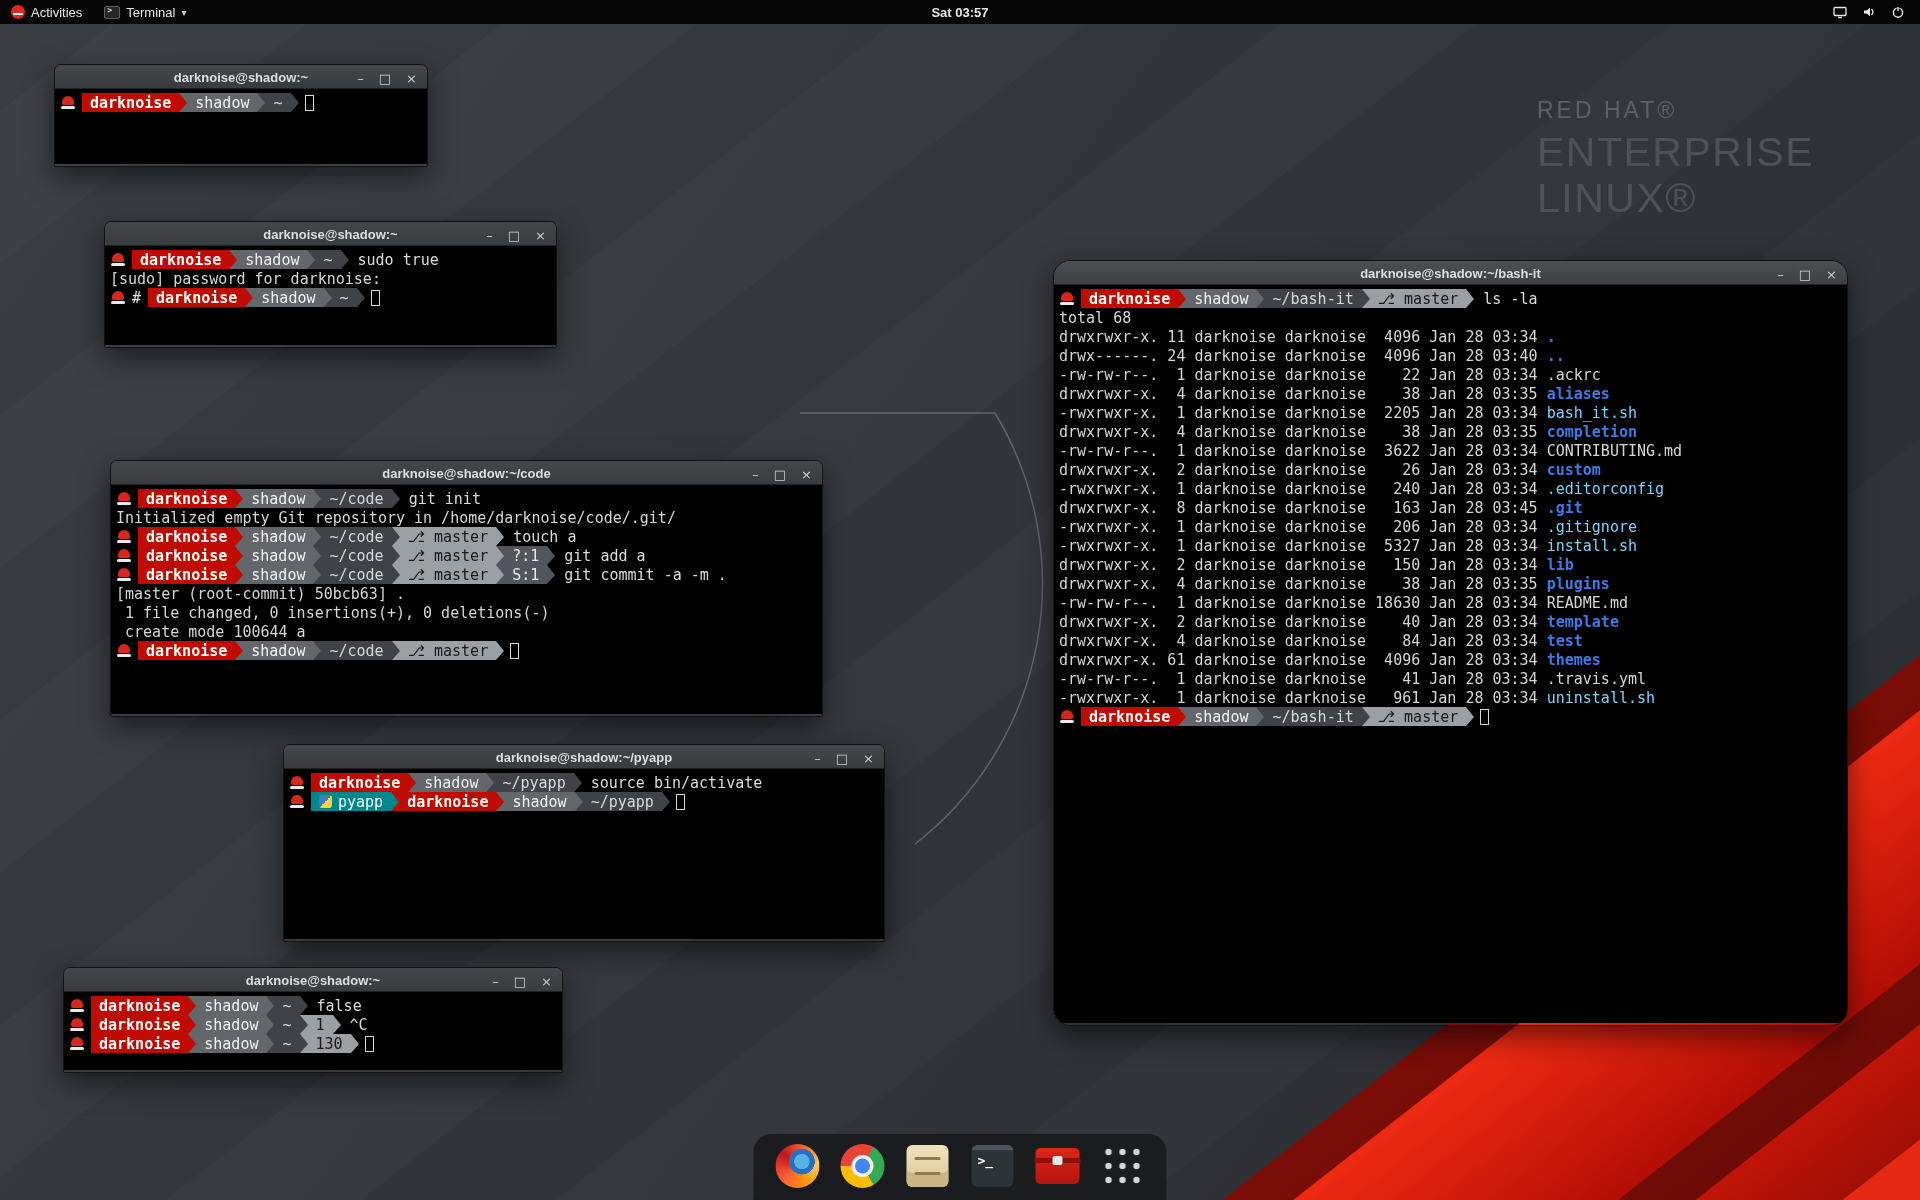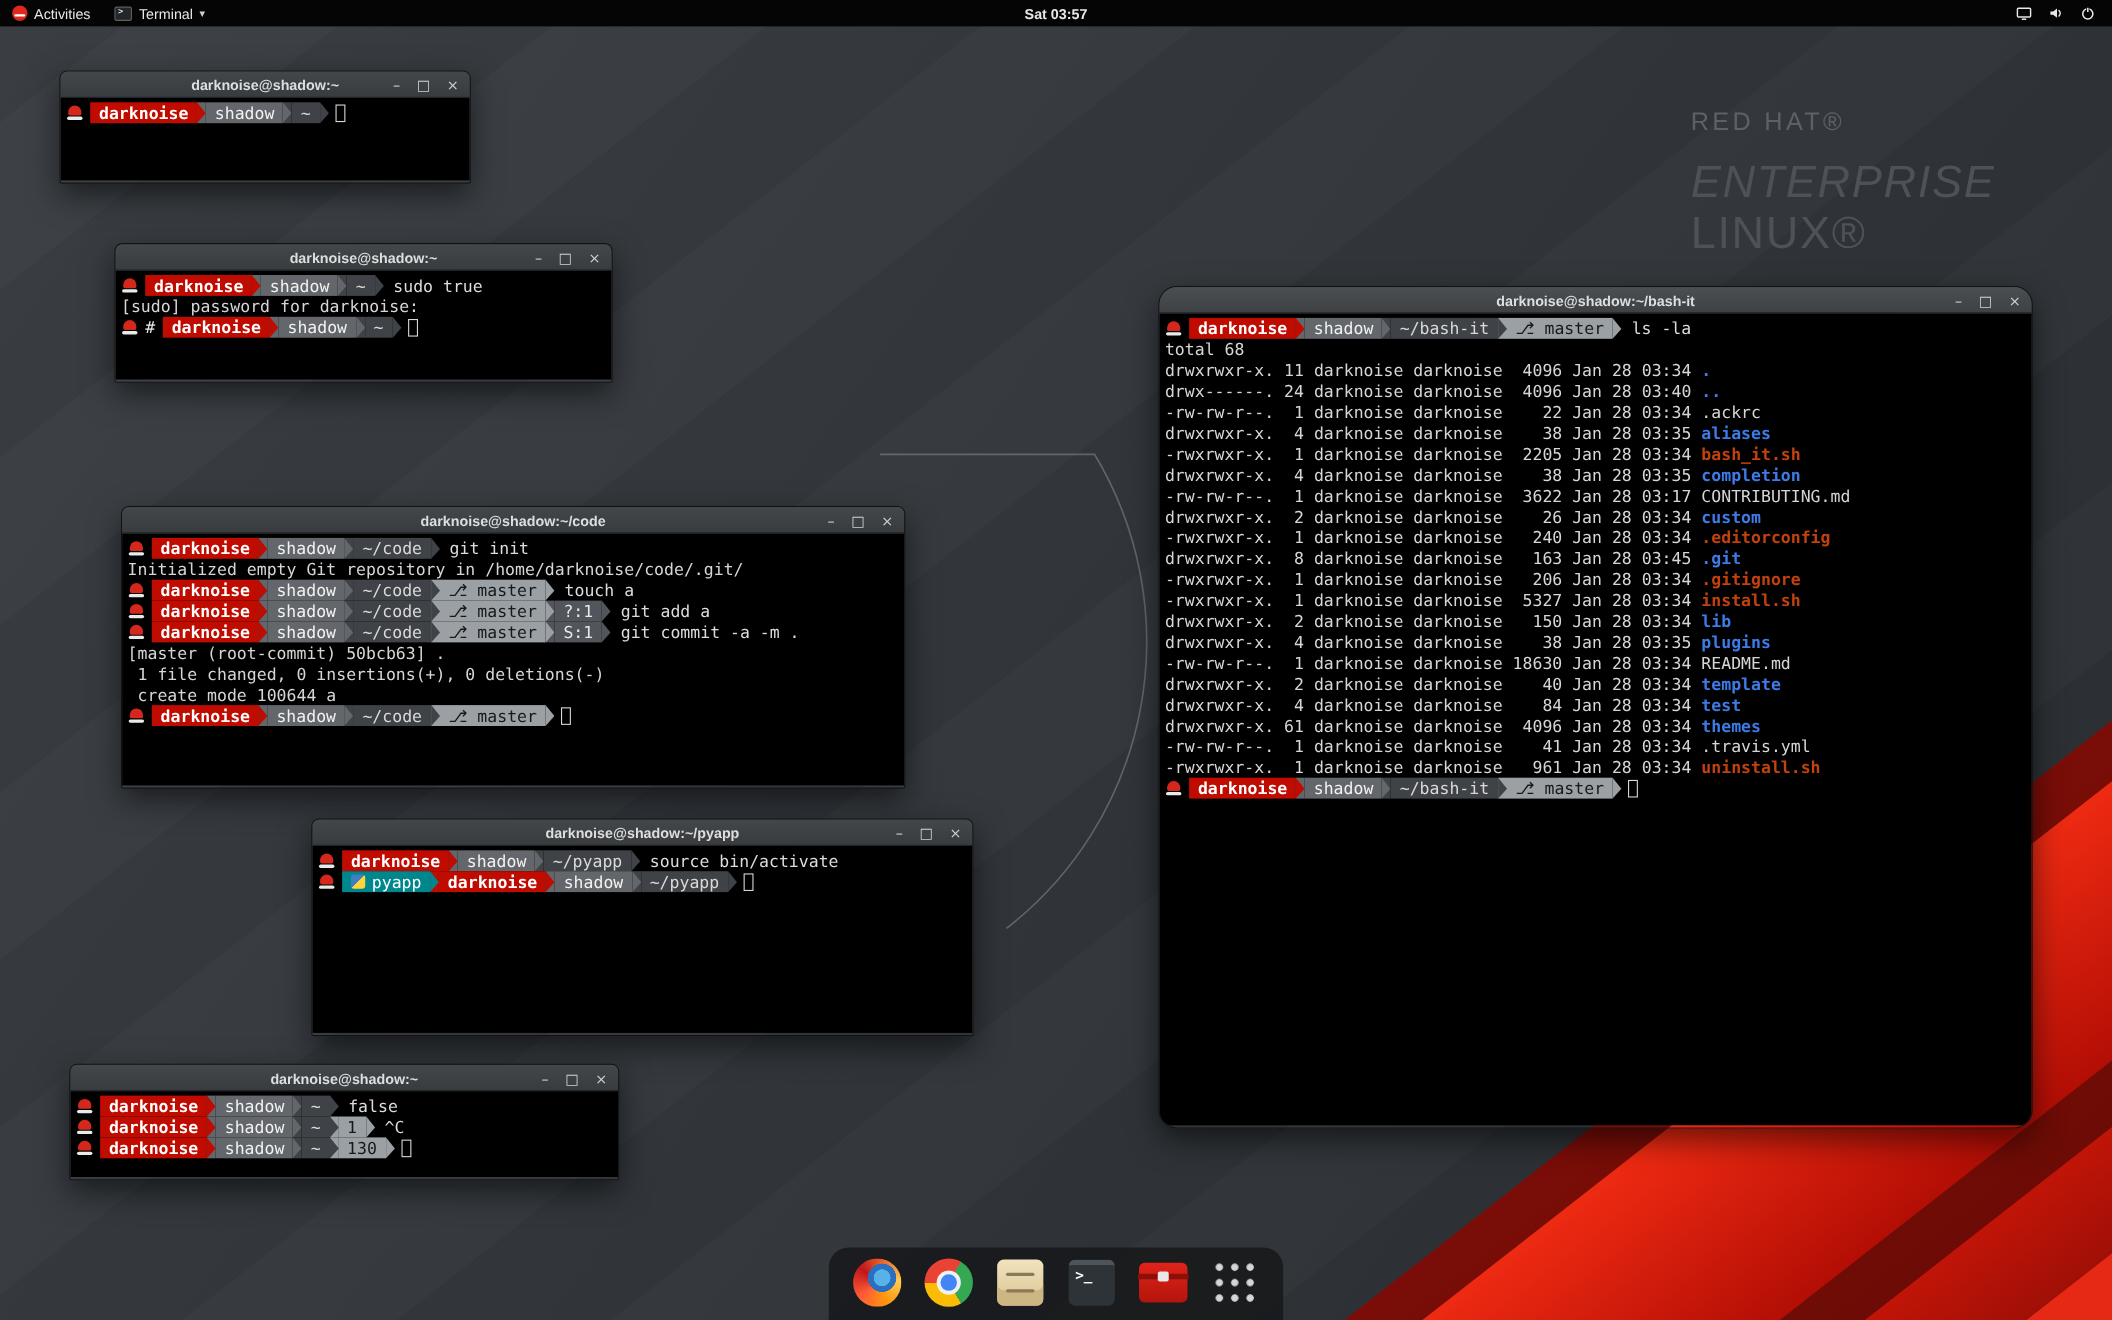--- a/index.html
+++ b/index.html
@@ -13,21 +13,21 @@
     background:repeating-linear-gradient(-38deg,rgba(255,255,255,0.012) 0 120px,rgba(0,0,0,0.035) 120px 240px);}
   .red-band{position:absolute;}
   #band-back{width:1500px;height:800px;left:1250px;top:700px;background:linear-gradient(#7a0d07,#550903);transform:rotate(-38deg);}
   #band-bright{width:1400px;height:200px;left:1050px;top:870px;background:linear-gradient(180deg,#ee2a12,#b30e05);transform:rotate(-38deg);}
   #band-mid{width:1200px;height:140px;left:1350px;top:1020px;background:linear-gradient(180deg,#c11408,#8e0d05);transform:rotate(-38deg);}
   #band-corner{width:800px;height:130px;left:1580px;top:1110px;background:#e62914;transform:rotate(-38deg);}
   .arc-svg{position:absolute;left:795px;top:404px;}
 
   .brand{position:absolute;left:1537px;top:98px;line-height:1.08;}
   .brand-rh{font-size:23px;font-weight:400;letter-spacing:3px;color:#5c6166;}
-  .brand-ent{font-size:41px;font-weight:400;letter-spacing:1.5px;color:#4d5257;margin-top:20px;font-style:italic;}
+  .brand-ent{font-size:41px;font-weight:400;letter-spacing:1.5px;color:#4d5257;margin-top:7px;}
   .brand-lin{font-size:41px;font-weight:400;letter-spacing:1.5px;color:#4d5257;margin-top:2px;}
 
   
   .topbar{position:absolute;top:0;left:0;right:0;height:24px;background:#050505;color:#e8e8e8;
     display:flex;align-items:center;font-size:13px;z-index:100;}
   .tb-left{display:flex;align-items:center;height:100%;}
   .tb-item{display:flex;align-items:center;gap:6px;height:100%;padding:0 11px;cursor:default;}
   .rh-icon{width:14px;height:14px;border-radius:50%;position:relative;
     background:radial-gradient(circle at 50% 38%,#e0281e 0 58%,#a81a12 100%);}
   .rh-icon::after{content:'';position:absolute;left:2px;right:2px;top:8px;height:2px;background:#fff;border-radius:1px;}
@@ -74,21 +74,21 @@
   .s-code{background:#9aa0a4;color:#17181a;}
   .s-venv{background:#00878d;color:#fff;}
   .pl-arrow{width:0;height:0;flex:0 0 auto;
     border-top:10px solid transparent;border-bottom:9px solid transparent;border-left:8px solid transparent;}
   .py-icon{width:13px;height:13px;border-radius:3px;margin-right:6px;flex:0 0 auto;
     background:linear-gradient(135deg,#3f7fbf 0 50%,#ffd43b 50% 100%);}
   .cmd{color:#dcdcdc;}
   .cursor{width:9px;height:16px;border:1px solid #d8d8d8;margin-left:6px;flex:0 0 auto;}
   .out-text{color:#d6d6d6;}
   .f-dir{color:#3d7be8;font-weight:700;}
-  .f-exec{color:#c2410c;font-weight:700;}
+  .f-exec{color:#7dd3fc;font-weight:400;}
   .f-plain{color:#d6d6d6;}
 
   
   .dock{position:absolute;left:50%;bottom:0;transform:translateX(-50%);height:66px;
     padding:9px 20px 11px;background:rgba(22,24,26,0.85);border-radius:18px 18px 0 0;
     display:flex;align-items:center;gap:17px;z-index:60;}
   .dock-item{width:48px;height:48px;display:flex;align-items:center;justify-content:center;border-radius:9px;}
   .icon-firefox{width:44px;height:44px;border-radius:50%;
     background:radial-gradient(circle at 60% 40%,#57b2e8 0 20%,#2b6fc0 21% 34%,transparent 35%),
                conic-gradient(from 150deg,#ff980e,#ff5d36 22%,#c0161c 45%,#e55b25 60%,#ffcb4e 82%,#ff980e 100%);}
@@ -439,21 +439,21 @@
       </div>
       <div class="term-line">
         <span class="out-text">-rwxrwxr-x.  1 darknoise darknoise  2205 Jan 28 03:34 </span>
         <span class="f-exec">bash_it.sh</span>
       </div>
       <div class="term-line">
         <span class="out-text">drwxrwxr-x.  4 darknoise darknoise    38 Jan 28 03:35 </span>
         <span class="f-dir">completion</span>
       </div>
       <div class="term-line">
-        <span class="out-text">-rw-rw-r--.  1 darknoise darknoise  3622 Jan 28 03:17 </span>
+        <span class="out-text">-rw-rw-r--.  1 darknoise darknoise  3622 Jan 28 03:34 </span>
         <span class="f-plain">CONTRIBUTING.md</span>
       </div>
       <div class="term-line">
         <span class="out-text">drwxrwxr-x.  2 darknoise darknoise    26 Jan 28 03:34 </span>
         <span class="f-dir">custom</span>
       </div>
       <div class="term-line">
         <span class="out-text">-rwxrwxr-x.  1 darknoise darknoise   240 Jan 28 03:34 </span>
         <span class="f-exec">.editorconfig</span>
       </div>

